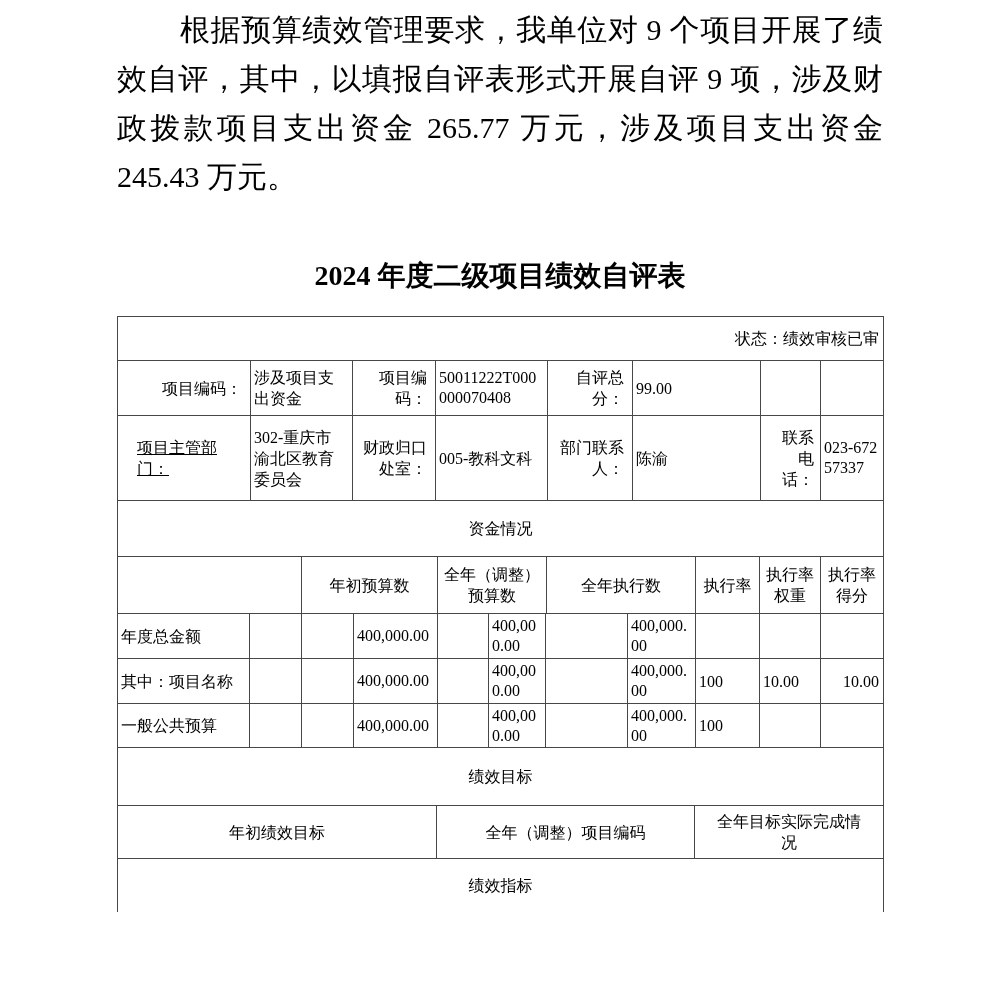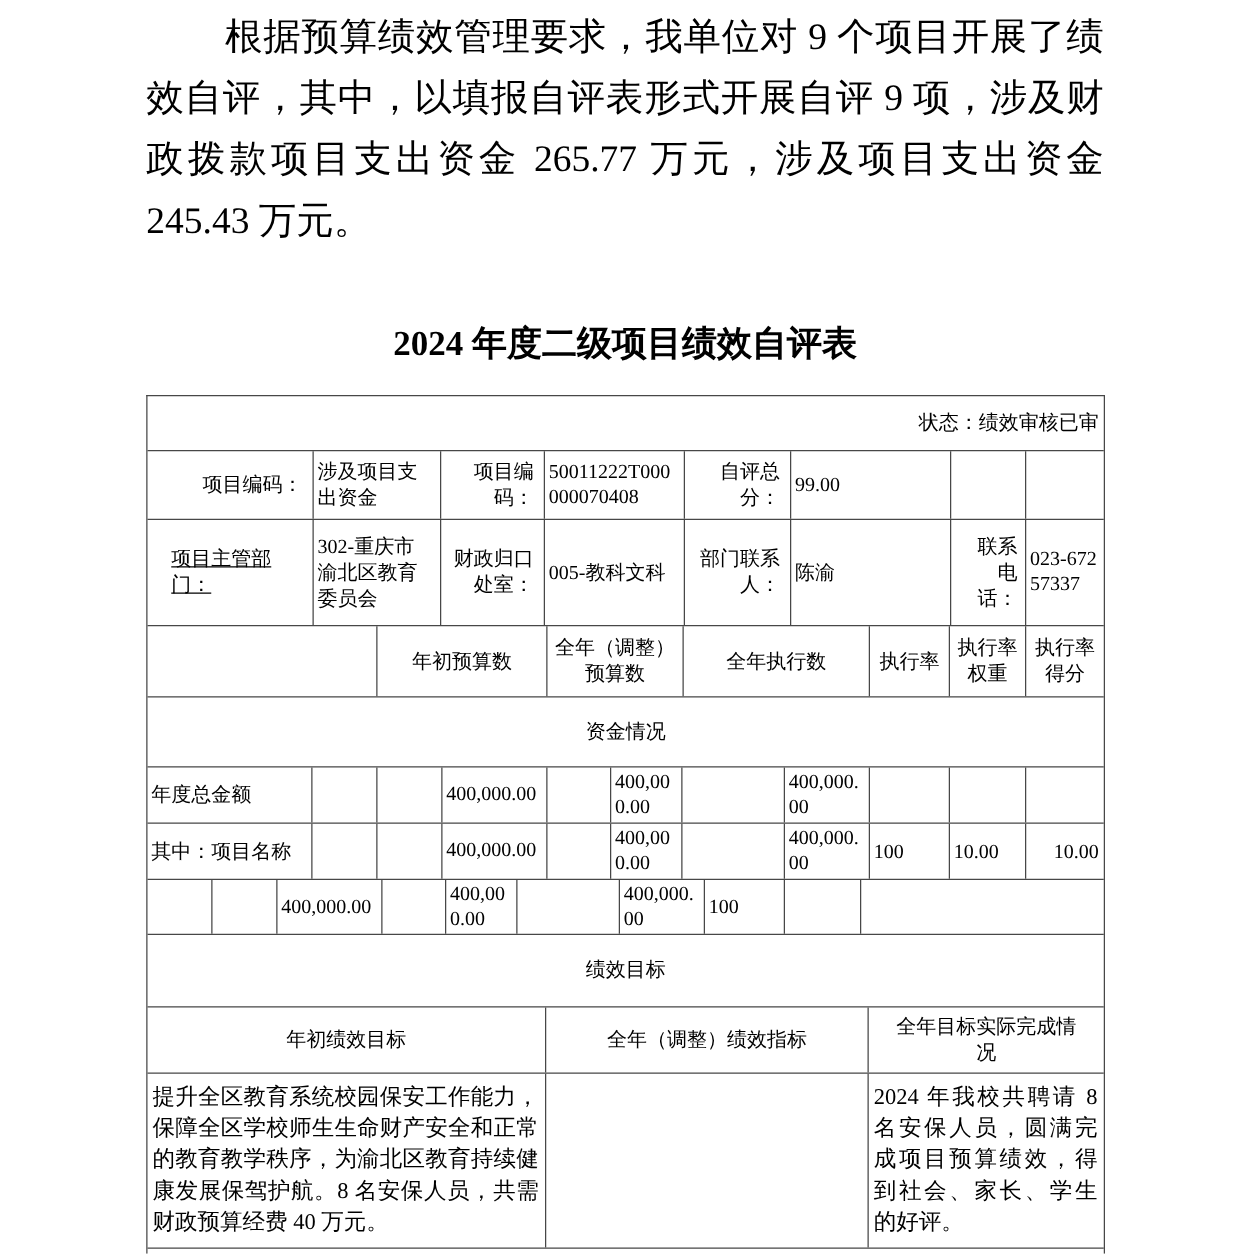--- a/index.html
+++ b/index.html
@@ -71,32 +71,32 @@
       <div class="cell lrw" style="width:133px">项目主管部门：</div>
       <div class="cell pr10" style="width:102px">302-重庆市渝北区教育委员会</div>
       <div class="cell lr" style="width:83px">财政归口处室：</div>
       <div class="cell" style="width:112px">005-教科文科</div>
       <div class="cell lr" style="width:85px">部门联系人：</div>
       <div class="cell" style="width:128px">陈渝</div>
       <div class="cell phone" style="width:60px">联系电话：</div>
       <div class="cell brk" style="flex:1">023-67257337</div>
     </div>
 
+    <div class="row" style="height:56px">
+      <div class="cell sec" style="flex:1">资金情况</div>
+    </div>
+
     <div class="row" style="height:57px">
       <div class="cell" style="width:184px"></div>
       <div class="cell ctr" style="width:136px">年初预算数</div>
       <div class="cell ctr" style="width:109px">全年（调整）预算数</div>
       <div class="cell ctr" style="width:149px">全年执行数</div>
       <div class="cell ctr" style="width:64px">执行率</div>
       <div class="cell ctr" style="width:61px">执行率权重</div>
       <div class="cell ctr" style="flex:1">执行率得分</div>
-    </div>
-
-    <div class="row" style="height:56px">
-      <div class="cell sec" style="flex:1">资金情况</div>
     </div>
 
     <div class="row" style="height:45px">
       <div class="cell" style="width:132px">年度总金额</div>
       <div class="cell" style="width:52px"></div>
       <div class="cell" style="width:52px"></div>
       <div class="cell brk" style="width:84px">400,000.00</div>
       <div class="cell" style="width:51px"></div>
       <div class="cell brk" style="width:57px">400,000.00</div>
       <div class="cell" style="width:82px"></div>
@@ -114,46 +114,42 @@
       <div class="cell" style="width:51px"></div>
       <div class="cell brk" style="width:57px">400,000.00</div>
       <div class="cell" style="width:82px"></div>
       <div class="cell brk" style="width:68px">400,000.00</div>
       <div class="cell" style="width:64px">100</div>
       <div class="cell" style="width:61px">10.00</div>
       <div class="cell rt" style="flex:1">10.00</div>
     </div>
 
     <div class="row" style="height:44px">
+      <div class="cell" style="width:132px">一般公共预算</div>
       <div class="cell" style="width:52px"></div>
       <div class="cell" style="width:52px"></div>
       <div class="cell brk" style="width:84px">400,000.00</div>
       <div class="cell" style="width:51px"></div>
       <div class="cell brk" style="width:57px">400,000.00</div>
       <div class="cell" style="width:82px"></div>
       <div class="cell brk" style="width:68px">400,000.00</div>
       <div class="cell" style="width:64px">100</div>
       <div class="cell" style="width:61px"></div>
       <div class="cell rt" style="flex:1"></div>
     </div>
 
     <div class="row" style="height:58px">
       <div class="cell sec" style="flex:1">绩效目标</div>
     </div>
 
     <div class="row" style="height:53px">
       <div class="cell ctr" style="width:319px">年初绩效目标</div>
-      <div class="cell ctr" style="width:258px">全年（调整）绩效指标</div>
+      <div class="cell ctr" style="width:258px">全年（调整）项目编码</div>
       <div class="cell ctr wide-pad" style="flex:1">全年目标实际完成情况</div>
     </div>
 
-    <div class="row" style="height:140px">
-      <div class="cell goal" style="width:319px">提升全区教育系统校园保安工作能力，保障全区学校师生生命财产安全和正常的教育教学秩序，为渝北区教育持续健康发展保驾护航。8 名安保人员，共需财政预算经费 40 万元。</div>
-      <div class="cell" style="width:258px"></div>
-      <div class="cell goal" style="flex:1">2024 年我校共聘请 8 名安保人员，圆满完成项目预算绩效，得到社会、家长、学生的好评。</div>
-    </div>
 
     <div class="row" style="height:53px">
       <div class="cell sec" style="flex:1">绩效指标</div>
     </div>
 
   </div>
 </div>
 
 </body></html>

